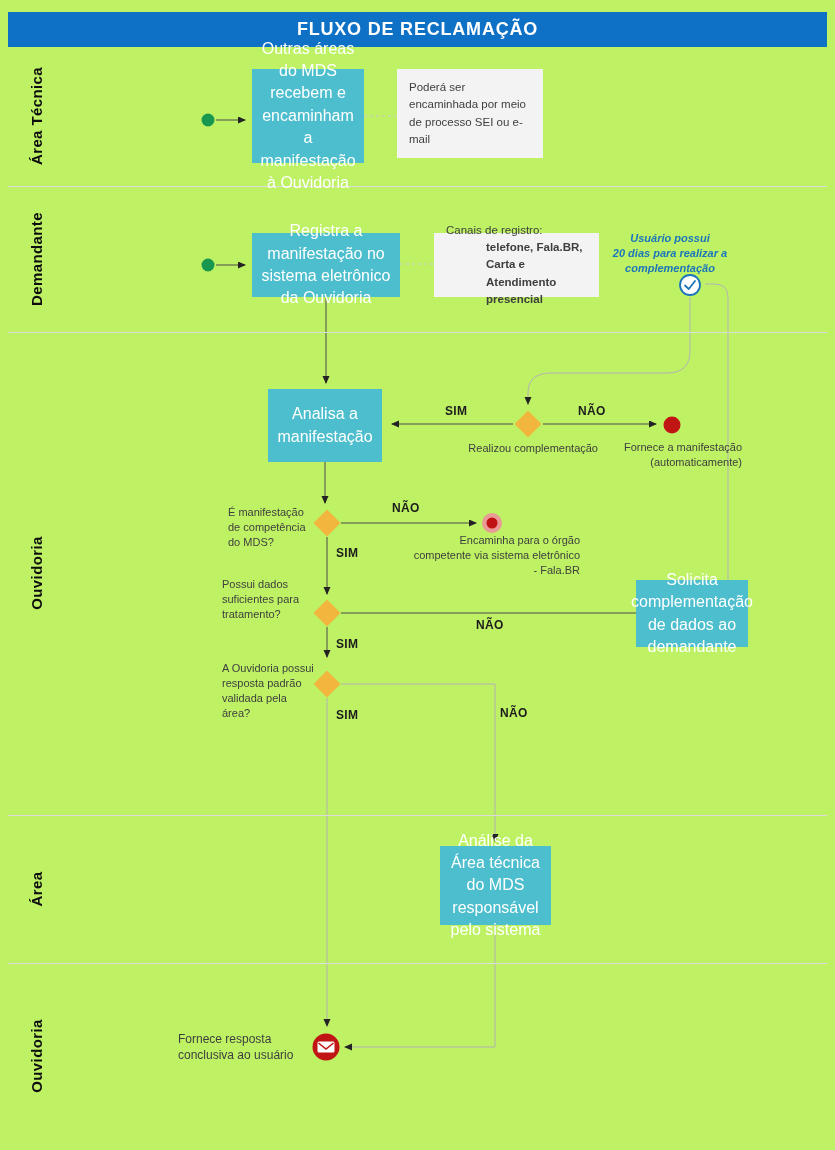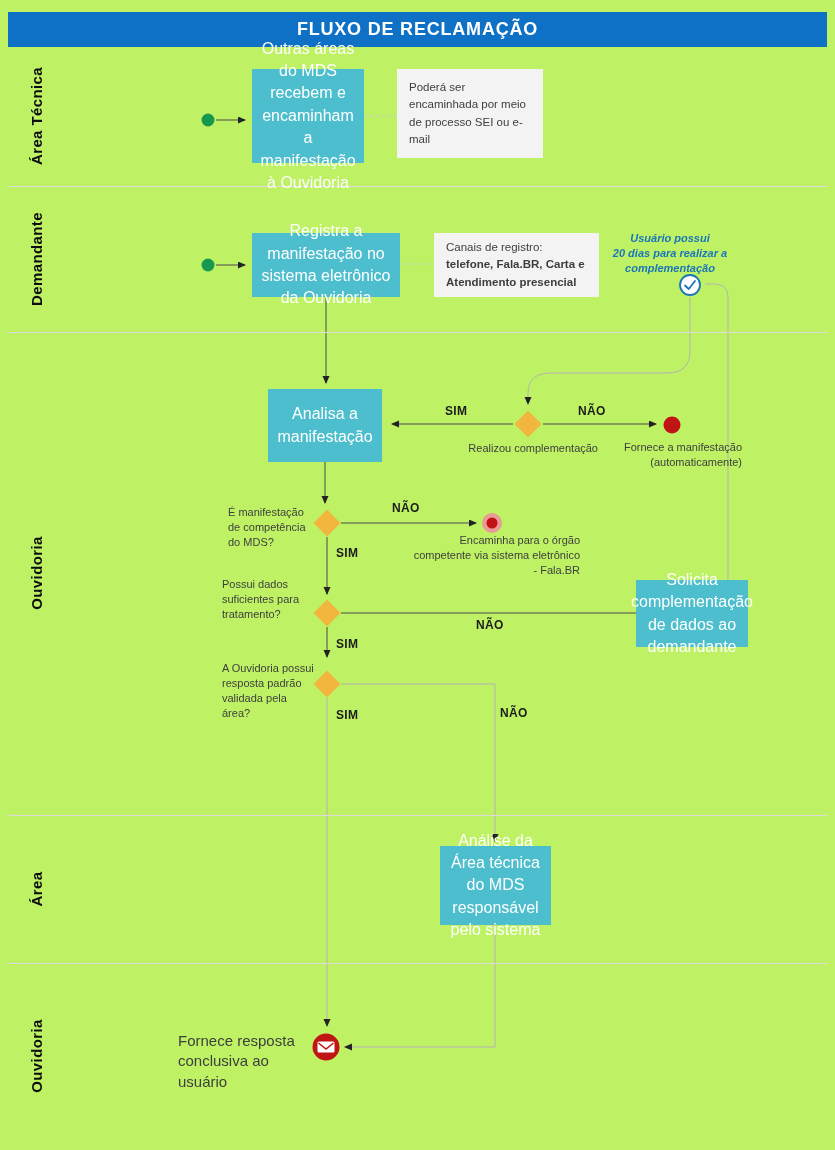--- a/index.html
+++ b/index.html
@@ -10,21 +10,21 @@
           font-weight:bold;font-size:18px;letter-spacing:.8px;}
   .lane-sep{position:absolute;left:8px;width:819px;height:1px;background:#dcdcdc;}
   .lane-label{position:absolute;font-weight:bold;font-size:15px;color:#0d0d0d;
           transform:translate(-50%,-50%) rotate(-90deg);white-space:nowrap;letter-spacing:.4px;}
   .teal-box{position:absolute;background:#4dbecd;color:#fff;display:flex;align-items:center;
           justify-content:center;text-align:center;font-size:16px;line-height:1.4;
           padding:6px 8px;box-sizing:border-box;}
   .note-box{position:absolute;background:#f3f3f3;color:#3e3e3e;font-size:11.5px;line-height:1.5;
           display:flex;flex-direction:column;justify-content:center;padding:8px 12px;
           box-sizing:border-box;}
-  .note-box .b{font-weight:bold;}
+  .note-box .b{font-weight:bold;margin-left:40px;}
   .small-label{position:absolute;font-size:11px;color:#3e3e3e;line-height:1.35;}
   .center{text-align:right;}
   .yn{position:absolute;font-weight:bold;font-size:12px;color:#1c1c1c;letter-spacing:.3px;}
   .annotation{position:absolute;left:597px;top:231px;width:146px;text-align:center;
           color:#1b75bb;font-size:11px;font-style:italic;font-weight:600;line-height:1.35;}
   svg{position:absolute;left:0;top:0;}
 </style>
 </head>
 <body>
 
@@ -126,21 +126,21 @@
     <div>complementação</div>
   </div>
 
   <div class="small-label center" style="left:458px;top:441px;width:140px">Realizou complementação</div>
   <div class="small-label" style="left:228px;top:505px;width:84px">É manifestação de competência do MDS?</div>
   <div class="small-label" style="left:222px;top:577px;width:92px">Possui dados suficientes para tratamento?</div>
   <div class="small-label" style="left:222px;top:661px;width:92px">A Ouvidoria possui resposta padrão validada pela área?</div>
 
   <div class="small-label center" style="left:602px;top:440px;width:140px">Fornece a manifestação (automaticamente)</div>
   <div class="small-label center" style="left:410px;top:533px;width:170px">Encaminha para o órgão competente via sistema eletrônico - Fala.BR</div>
-  <div class="small-label" style="left:178px;top:1031px;width:122px;font-size:15px">Fornece resposta conclusiva ao usuário</div>
+  <div class="small-label" style="left:178px;top:1031px;width:122px;font-size:12px">Fornece resposta conclusiva ao usuário</div>
 
   <div class="yn" style="left:445px;top:404px">SIM</div>
   <div class="yn" style="left:578px;top:404px">NÃO</div>
   <div class="yn" style="left:392px;top:501px">NÃO</div>
   <div class="yn" style="left:336px;top:546px">SIM</div>
   <div class="yn" style="left:476px;top:618px">NÃO</div>
   <div class="yn" style="left:336px;top:637px">SIM</div>
   <div class="yn" style="left:336px;top:708px">SIM</div>
   <div class="yn" style="left:500px;top:706px">NÃO</div>
 

